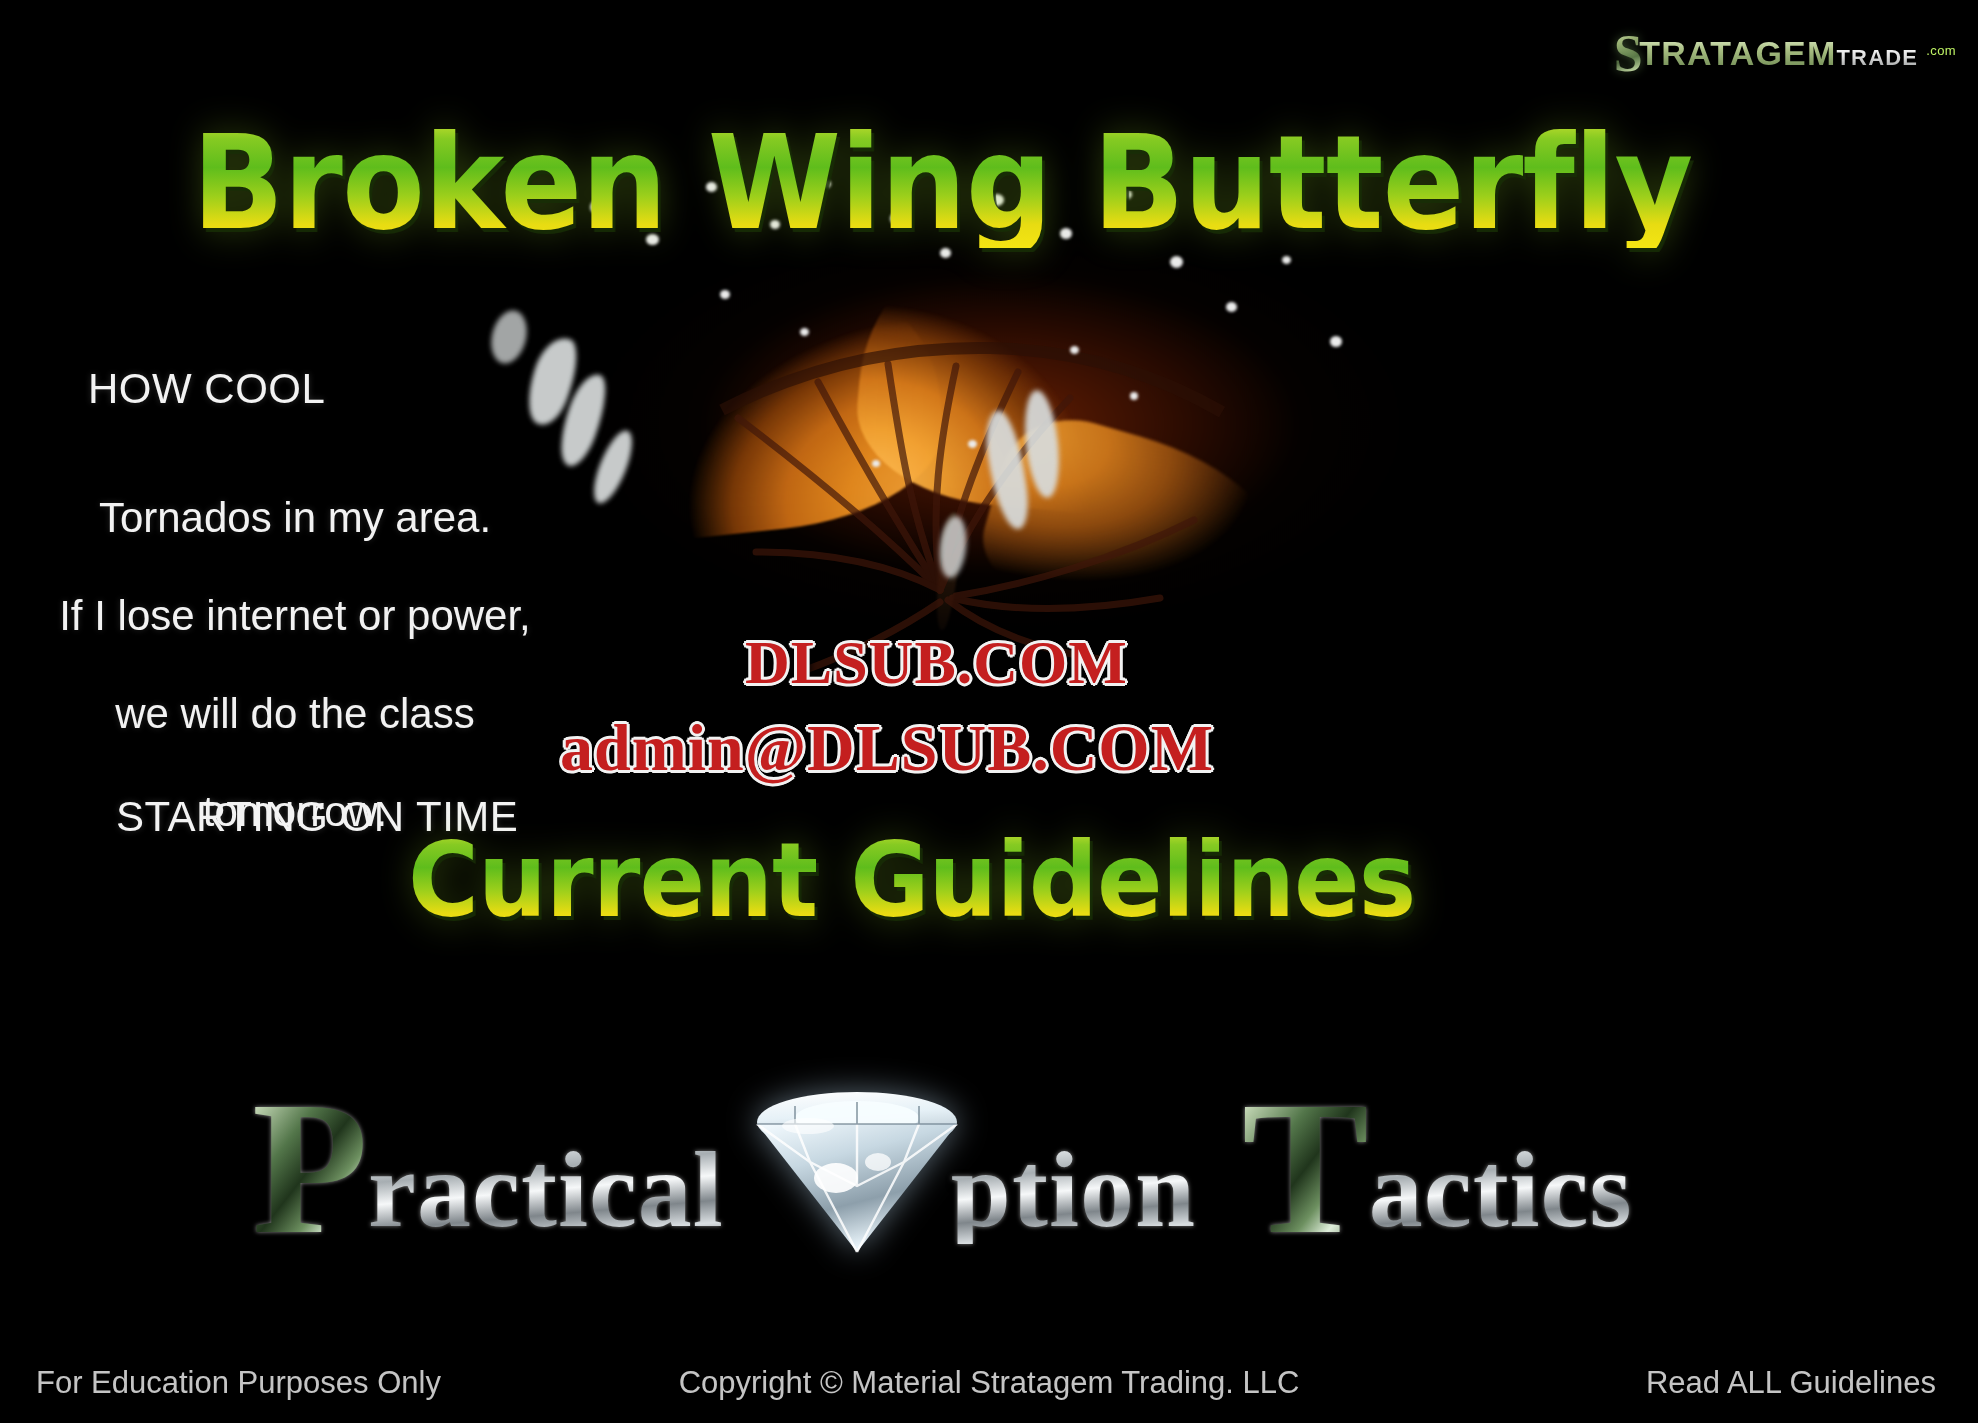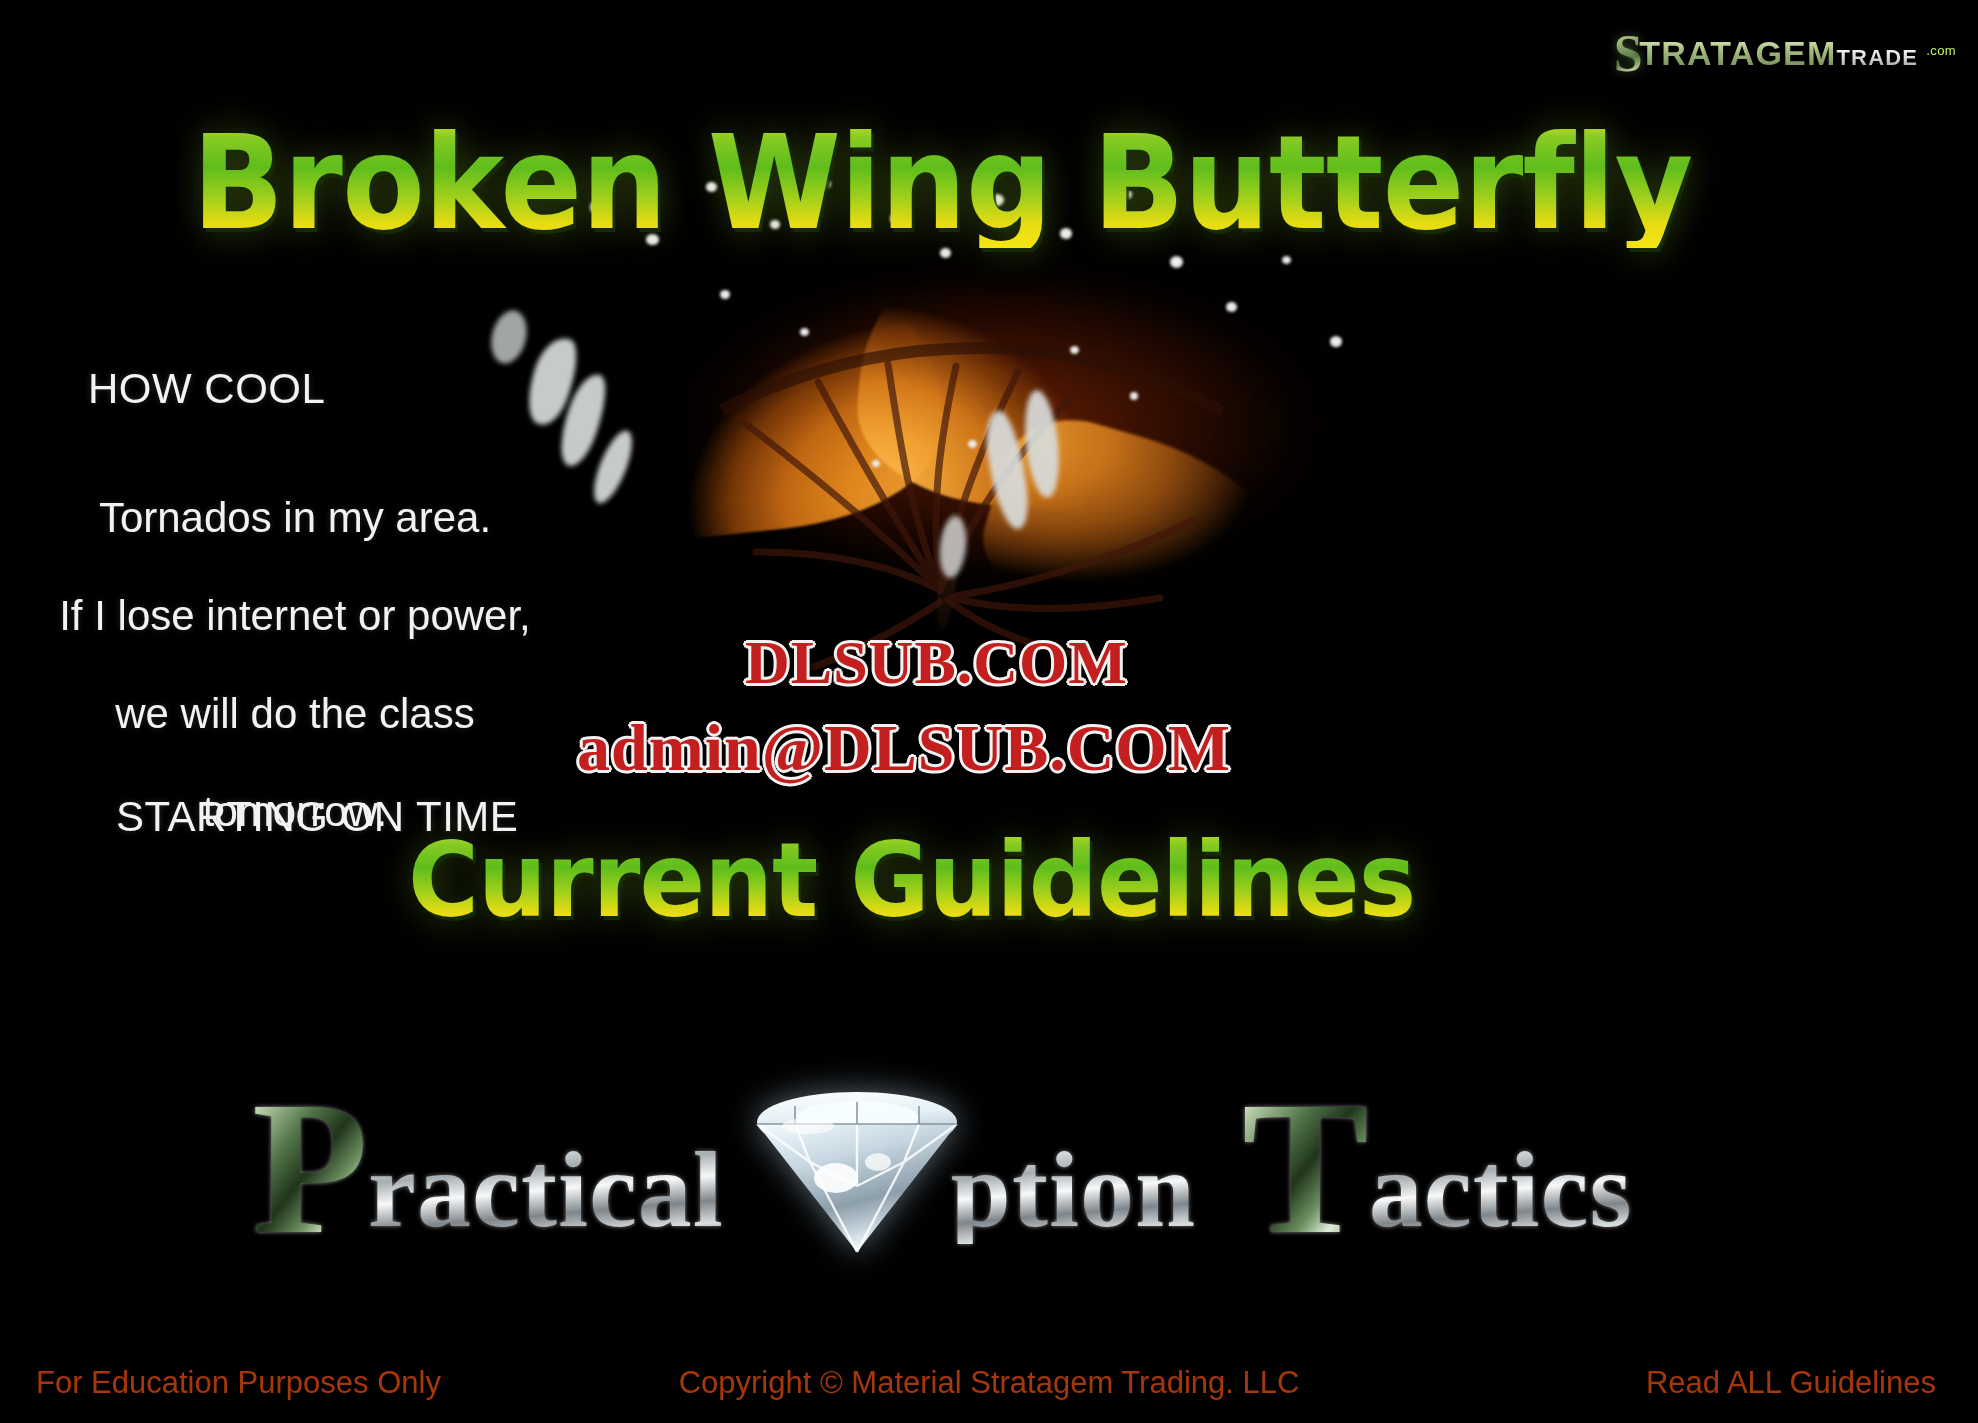--- a/index.html
+++ b/index.html
@@ -217,21 +217,21 @@
     white-space: nowrap;
     letter-spacing: 1px;
     text-shadow:
       -2px -2px 0 #f2f2f2,  2px -2px 0 #f2f2f2,
       -2px  2px 0 #f2f2f2,  2px  2px 0 #f2f2f2,
       -3px  0   0 #f2f2f2,  3px  0   0 #f2f2f2,
        0   -3px 0 #f2f2f2,  0    3px 0 #f2f2f2,
        5px  6px 6px rgba(0,0,0,.75);
   }
   #wm-site { left: 745px; top: 627px; font-size: 62px; }
-  #wm-mail { left: 577px; top: 710px; font-size: 66px; }
+  #wm-mail { left: 560px; top: 710px; font-size: 66px; }
 
   
   #pot-logo {
     position: absolute;
     left: 252px; top: 1035px;
     width: 1490px; height: 215px;
     display: flex;
     align-items: flex-end;
     white-space: nowrap;
   }
@@ -273,21 +273,21 @@
     bottom: -6px;
   }
   #diamond-wrap svg { display: block; filter: drop-shadow(0 0 16px rgba(200,230,255,.45)); }
   #opt-rest { margin-left: -6px; }
   #tac-word { margin-left: 46px; }
 
   
   .footer-txt {
     position: absolute;
     bottom: 22px;
-    color: #c2410c;
+    color: #e5e5e5;
     font-size: 31px;
     font-family: "Liberation Sans", sans-serif;
     white-space: nowrap;
     opacity: .86;
   }
   #foot-left  { left: 36px; }
   #foot-mid   { left: 50%; transform: translateX(-50%); }
   #foot-right { right: 42px; }
 </style>
 </head>

